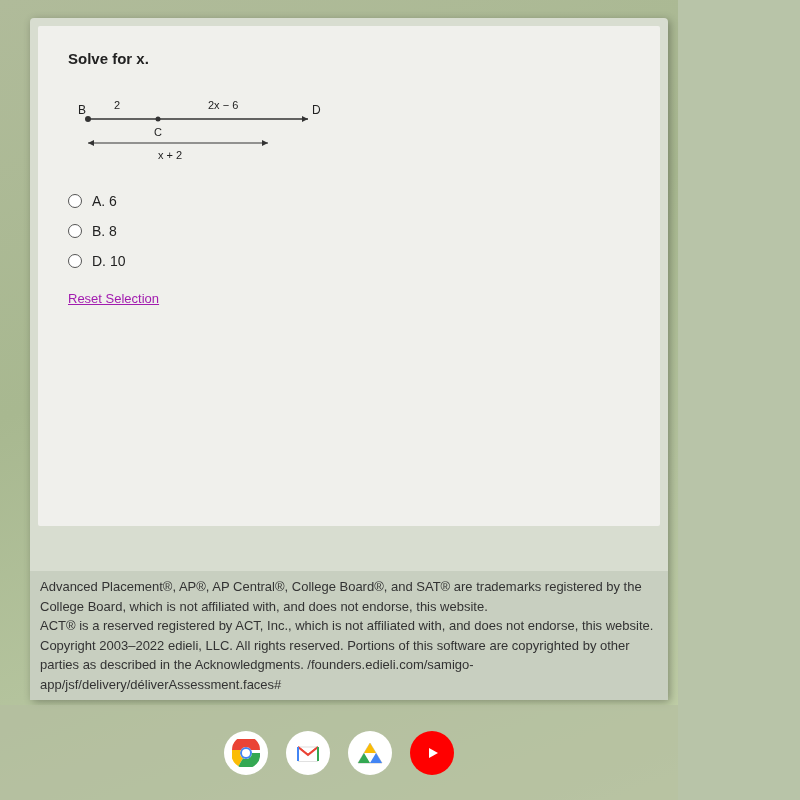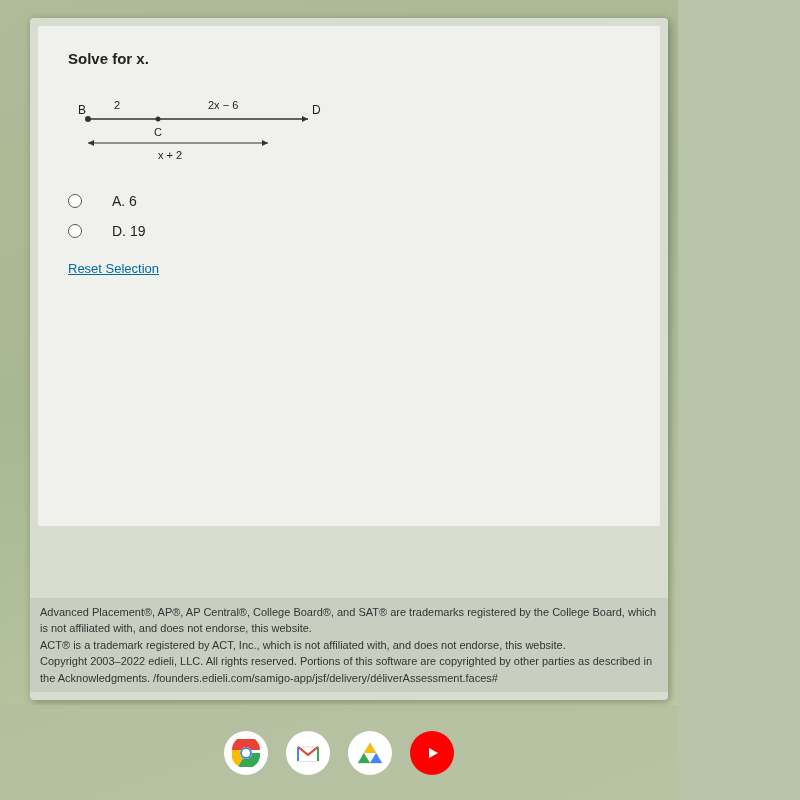--- a/index.html
+++ b/index.html
@@ -74,38 +74,37 @@
       border-radius: 50%;
       border: 1.5px solid #555;
       background: white;
       margin-right: 10px;
       flex-shrink: 0;
     }
 
     .option-label {
       font-size: 14px;
       color: #222;
-      margin-left: 20px;
     }
 
     .reset-link {
-      color: #0369a1;
+      color: #a21caf;
       font-size: 13px;
       text-decoration: underline;
       cursor: pointer;
     }
 
     .footer-text {
       position: absolute;
-      bottom: 108px;
+      bottom: 100px;
       left: 30px;
       right: 10px;
       background: #c8cfc0;
       padding: 6px 10px;
-      font-size: 11px;
+      font-size: 13px;
       color: #333;
       line-height: 1.5;
     }
 
     
     .taskbar {
       position: absolute;
       bottom: 0;
       left: 0;
       right: 0;
@@ -177,32 +176,36 @@
       </div>
 
       
       <ul class="options-list">
         <li class="option-item">
           <div class="radio-circle"></div>
           <span class="option-label">A. 6</span>
         </li>
         <li class="option-item">
           <div class="radio-circle"></div>
-          <span class="option-label">D. 19</span>
+          <span class="option-label">B. 8</span>
+        </li>
+        <li class="option-item">
+          <div class="radio-circle"></div>
+          <span class="option-label">D. 10</span>
         </li>
       </ul>
 
       <a class="reset-link">Reset Selection</a>
 
     </div>
   </div>
 
   <div class="footer-text">
     <div>Advanced Placement®, AP®, AP Central®, College Board®, and SAT® are trademarks registered by the College Board, which is not affiliated with, and does not endorse, this website.</div>
-    <div>ACT® is a trademark registered by ACT, Inc., which is not affiliated with, and does not endorse, this website.</div>
+    <div>ACT® is a reserved registered by ACT, Inc., which is not affiliated with, and does not endorse, this website.</div>
     <div>Copyright 2003–2022 edieli, LLC. All rights reserved. Portions of this software are copyrighted by other parties as described in the Acknowledgments. /founders.edieli.com/samigo-app/jsf/delivery/déliverAssessment.faces#</div>
   </div>
 
   <div class="taskbar">
 
     <div class="taskbar-icon chrome">
       <svg class="chrome-icon" viewBox="0 0 28 28" xmlns="http://www.w3.org/2000/svg">
         <circle cx="14" cy="14" r="14" fill="white"></circle>
         <circle cx="14" cy="14" r="6" fill="#4285F4"></circle>
         <path d="M14 8 A6 6 0 0 1 19.2 11 L28 11 A14 14 0 0 0 0 11 L8.8 11 A6 6 0 0 1 14 8Z" fill="#EA4335"></path>

